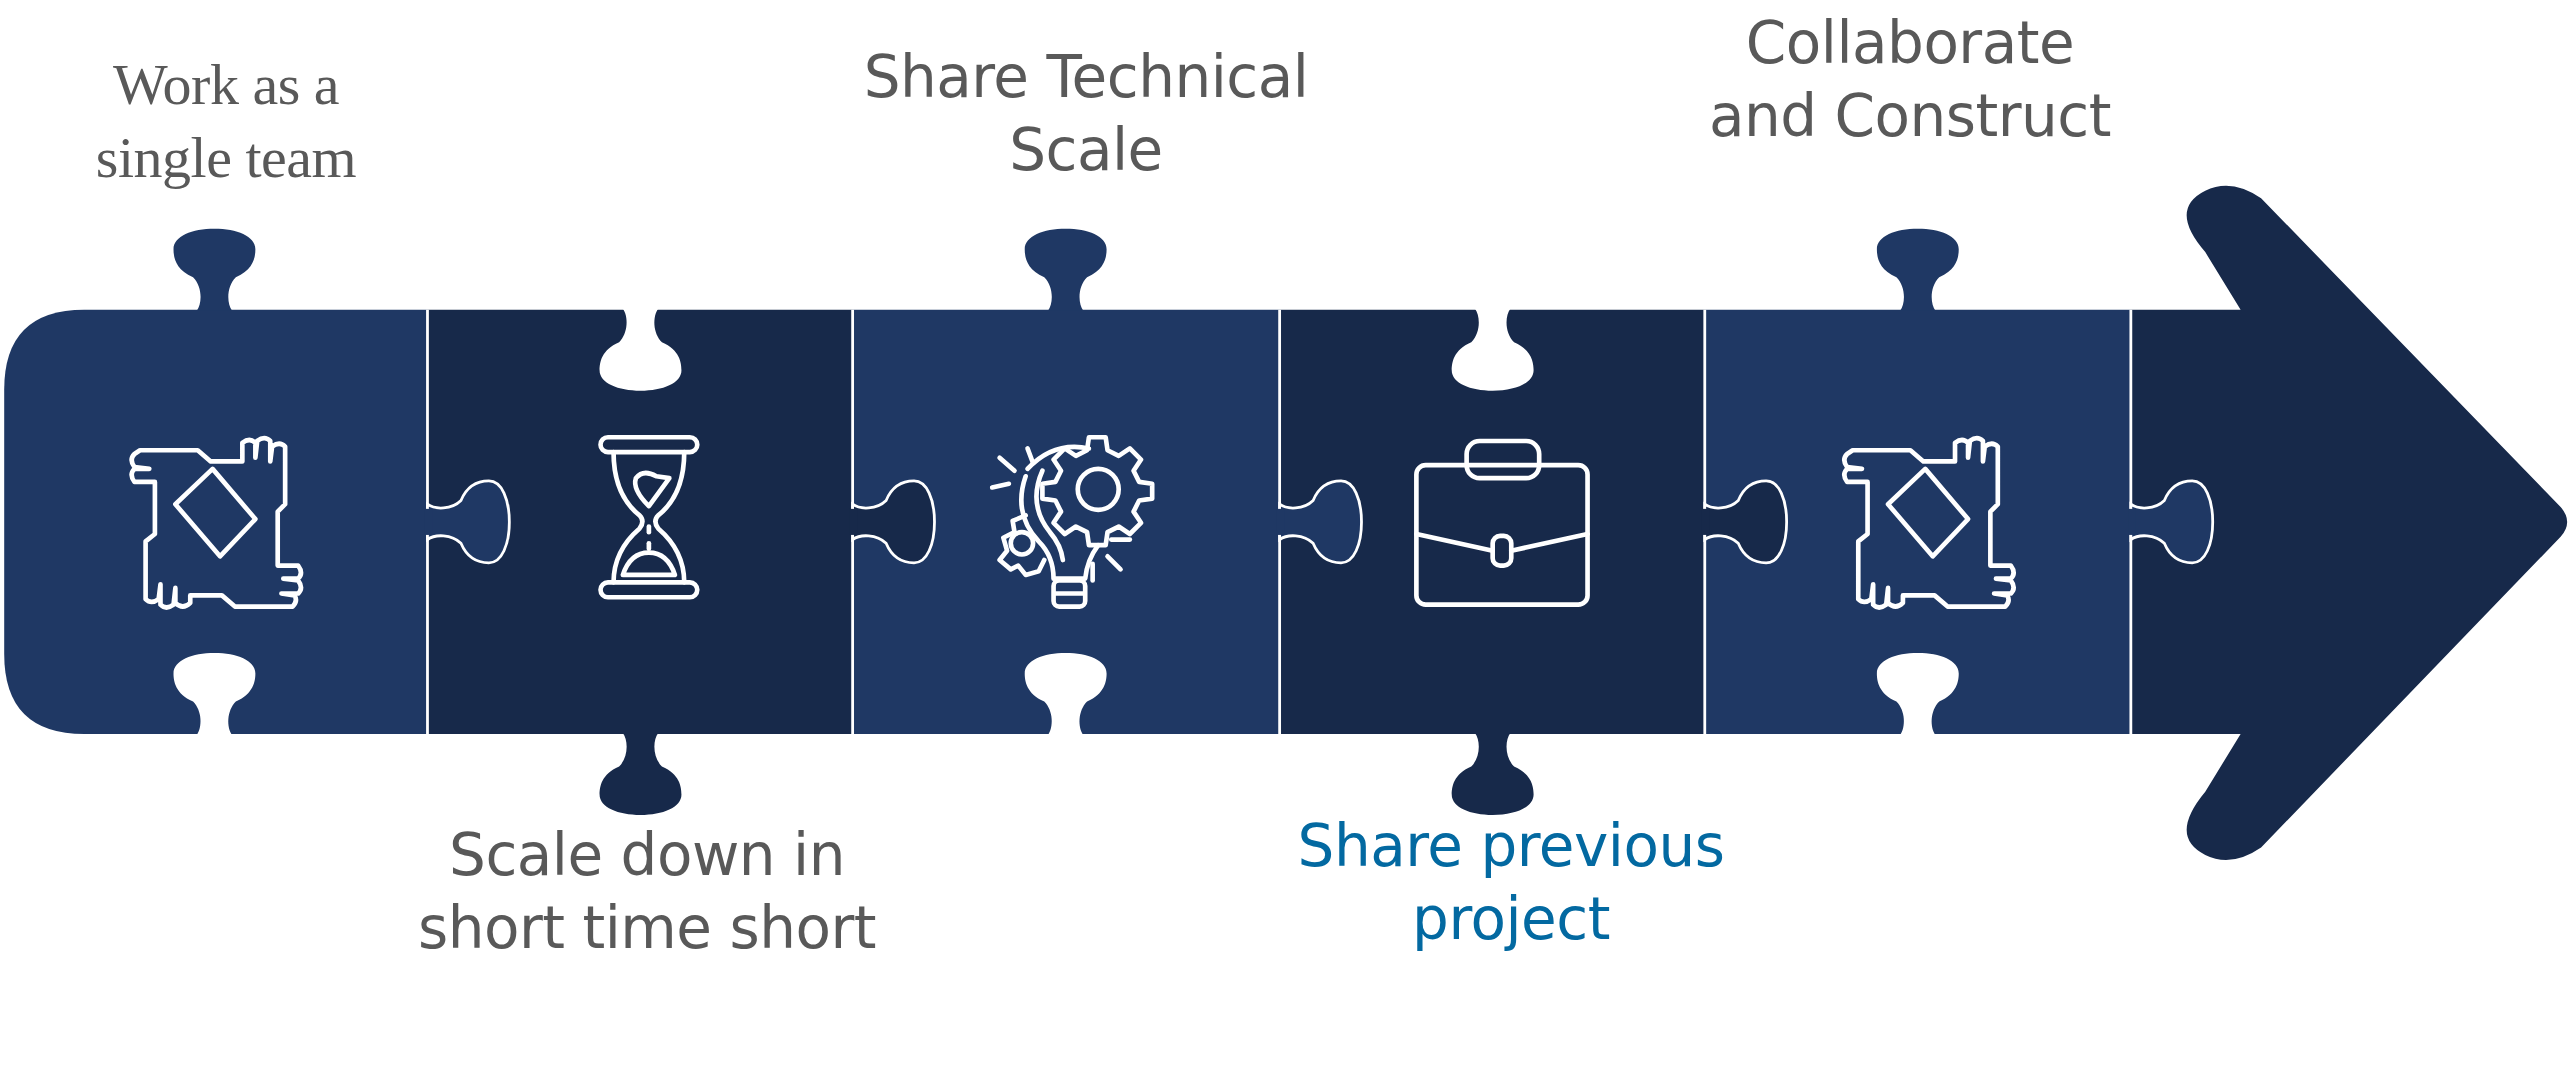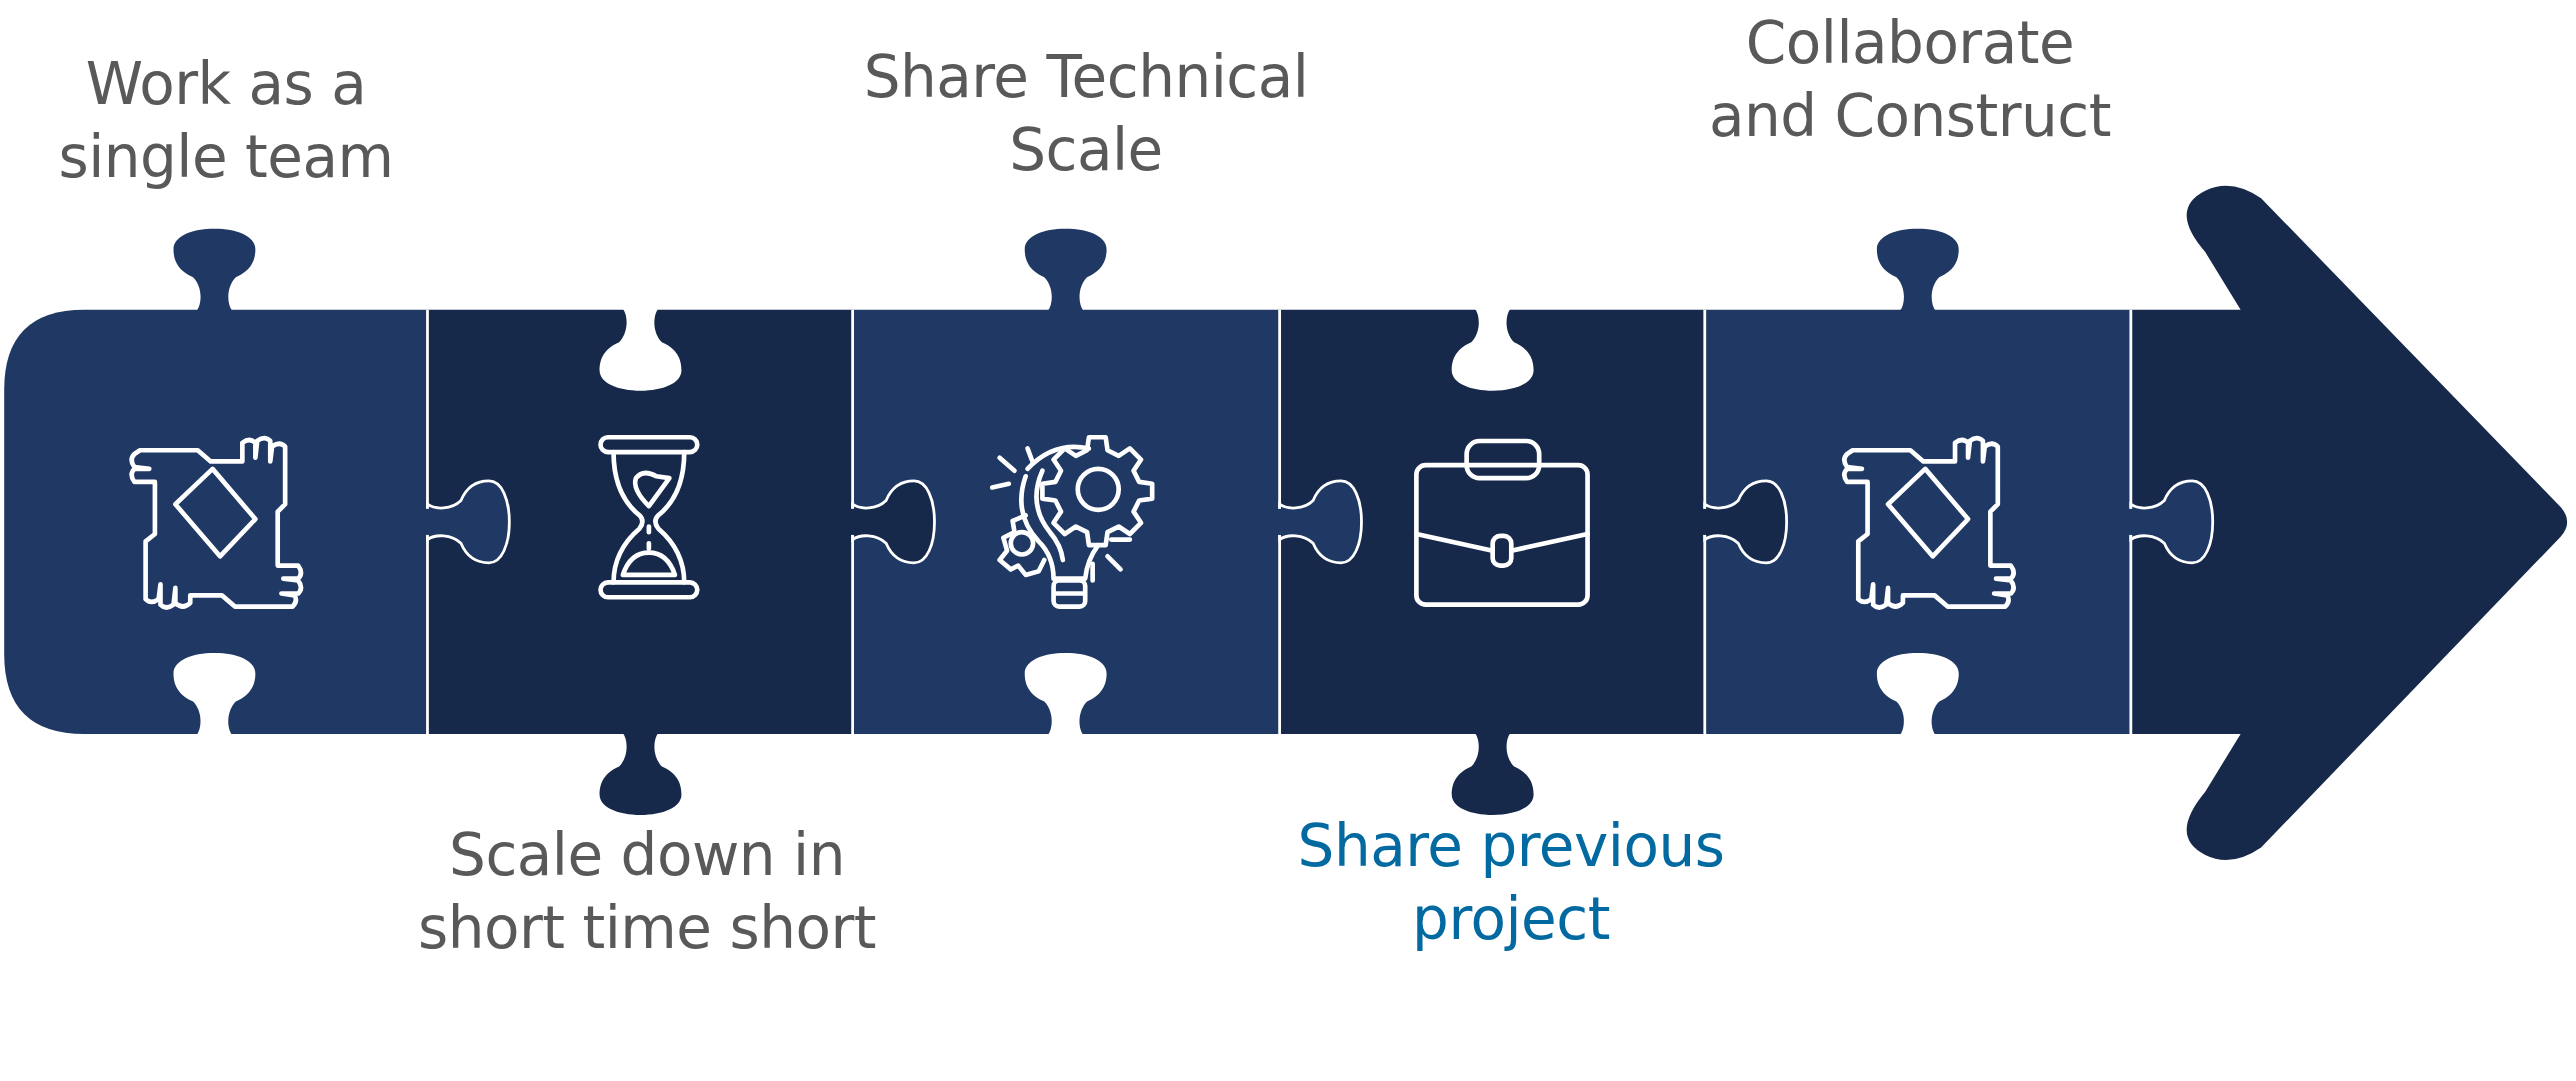--- a/index.html
+++ b/index.html
@@ -94,21 +94,21 @@
       <path class="icon-stroke" d="M -92 12 L -10 30 M 10 30 L 92 12" stroke="#FFFFFF"></path>
       <rect class="icon-stroke" x="-10" y="14" width="20" height="32" rx="8" stroke="#FFFFFF"></rect>
       </g>
       <g transform="translate(2073, 562)">
       <path class="icon-stroke" d="M -82 -78 L -20 -78 L -6 -66 L 28 -66 L 28 -86 Q 36 -92 42 -86 L 42 -70 L 44 -88 Q 52 -94 58 -88 L 58 -66 L 60 -82 Q 68 -88 74 -82 L 74 -20 L 66 -12 L 66 46 L 88 46 Q 94 54 88 60 L 72 60 L 88 62 Q 94 70 88 76 L 70 76 L 84 78 Q 88 84 82 90 L 20 90 L 6 78 L -28 78 L -28 86 Q -36 94 -44 86 L -44 70 L -46 88 Q -54 94 -60 88 L -60 66 L -62 82 Q -70 88 -76 82 L -76 20 L -66 12 L -66 -44 L -88 -44 Q -94 -52 -88 -58 L -72 -58 L -88 -60 Q -94 -68 -88 -74 L -82 -78 Z" stroke="#FFFFFF"></path>
       <path class="icon-stroke" d="M -44 -20 L -4 -58 L 42 -4 L 4 36 Z" stroke="#FFFFFF"></path>
       </g>
     </g>
 </svg>
 
-<div id="label-0" class="label" style="left: 226px; top: 48px; color: rgb(89, 89, 89);">
+<div id="label-0" class="label" style="left: 226px; top: 48px; color: rgb(89, 89, 89); font-family: Liberation Serif, serif;">
   <span class="line">Work as a</span>
   <span class="line">single team</span>
 </div>
 <div id="label-1" class="label" style="left: 647px; top: 819px; color: rgb(89, 89, 89);">
   <span class="line">Scale down in</span>
   <span class="line">short time short</span>
 </div>
 <div id="label-2" class="label" style="left: 1070px; top: 41px; color: rgb(89, 89, 89); margin-left: 16px;">
   <span class="line">Share Technical</span>
   <span class="line">Scale</span>

